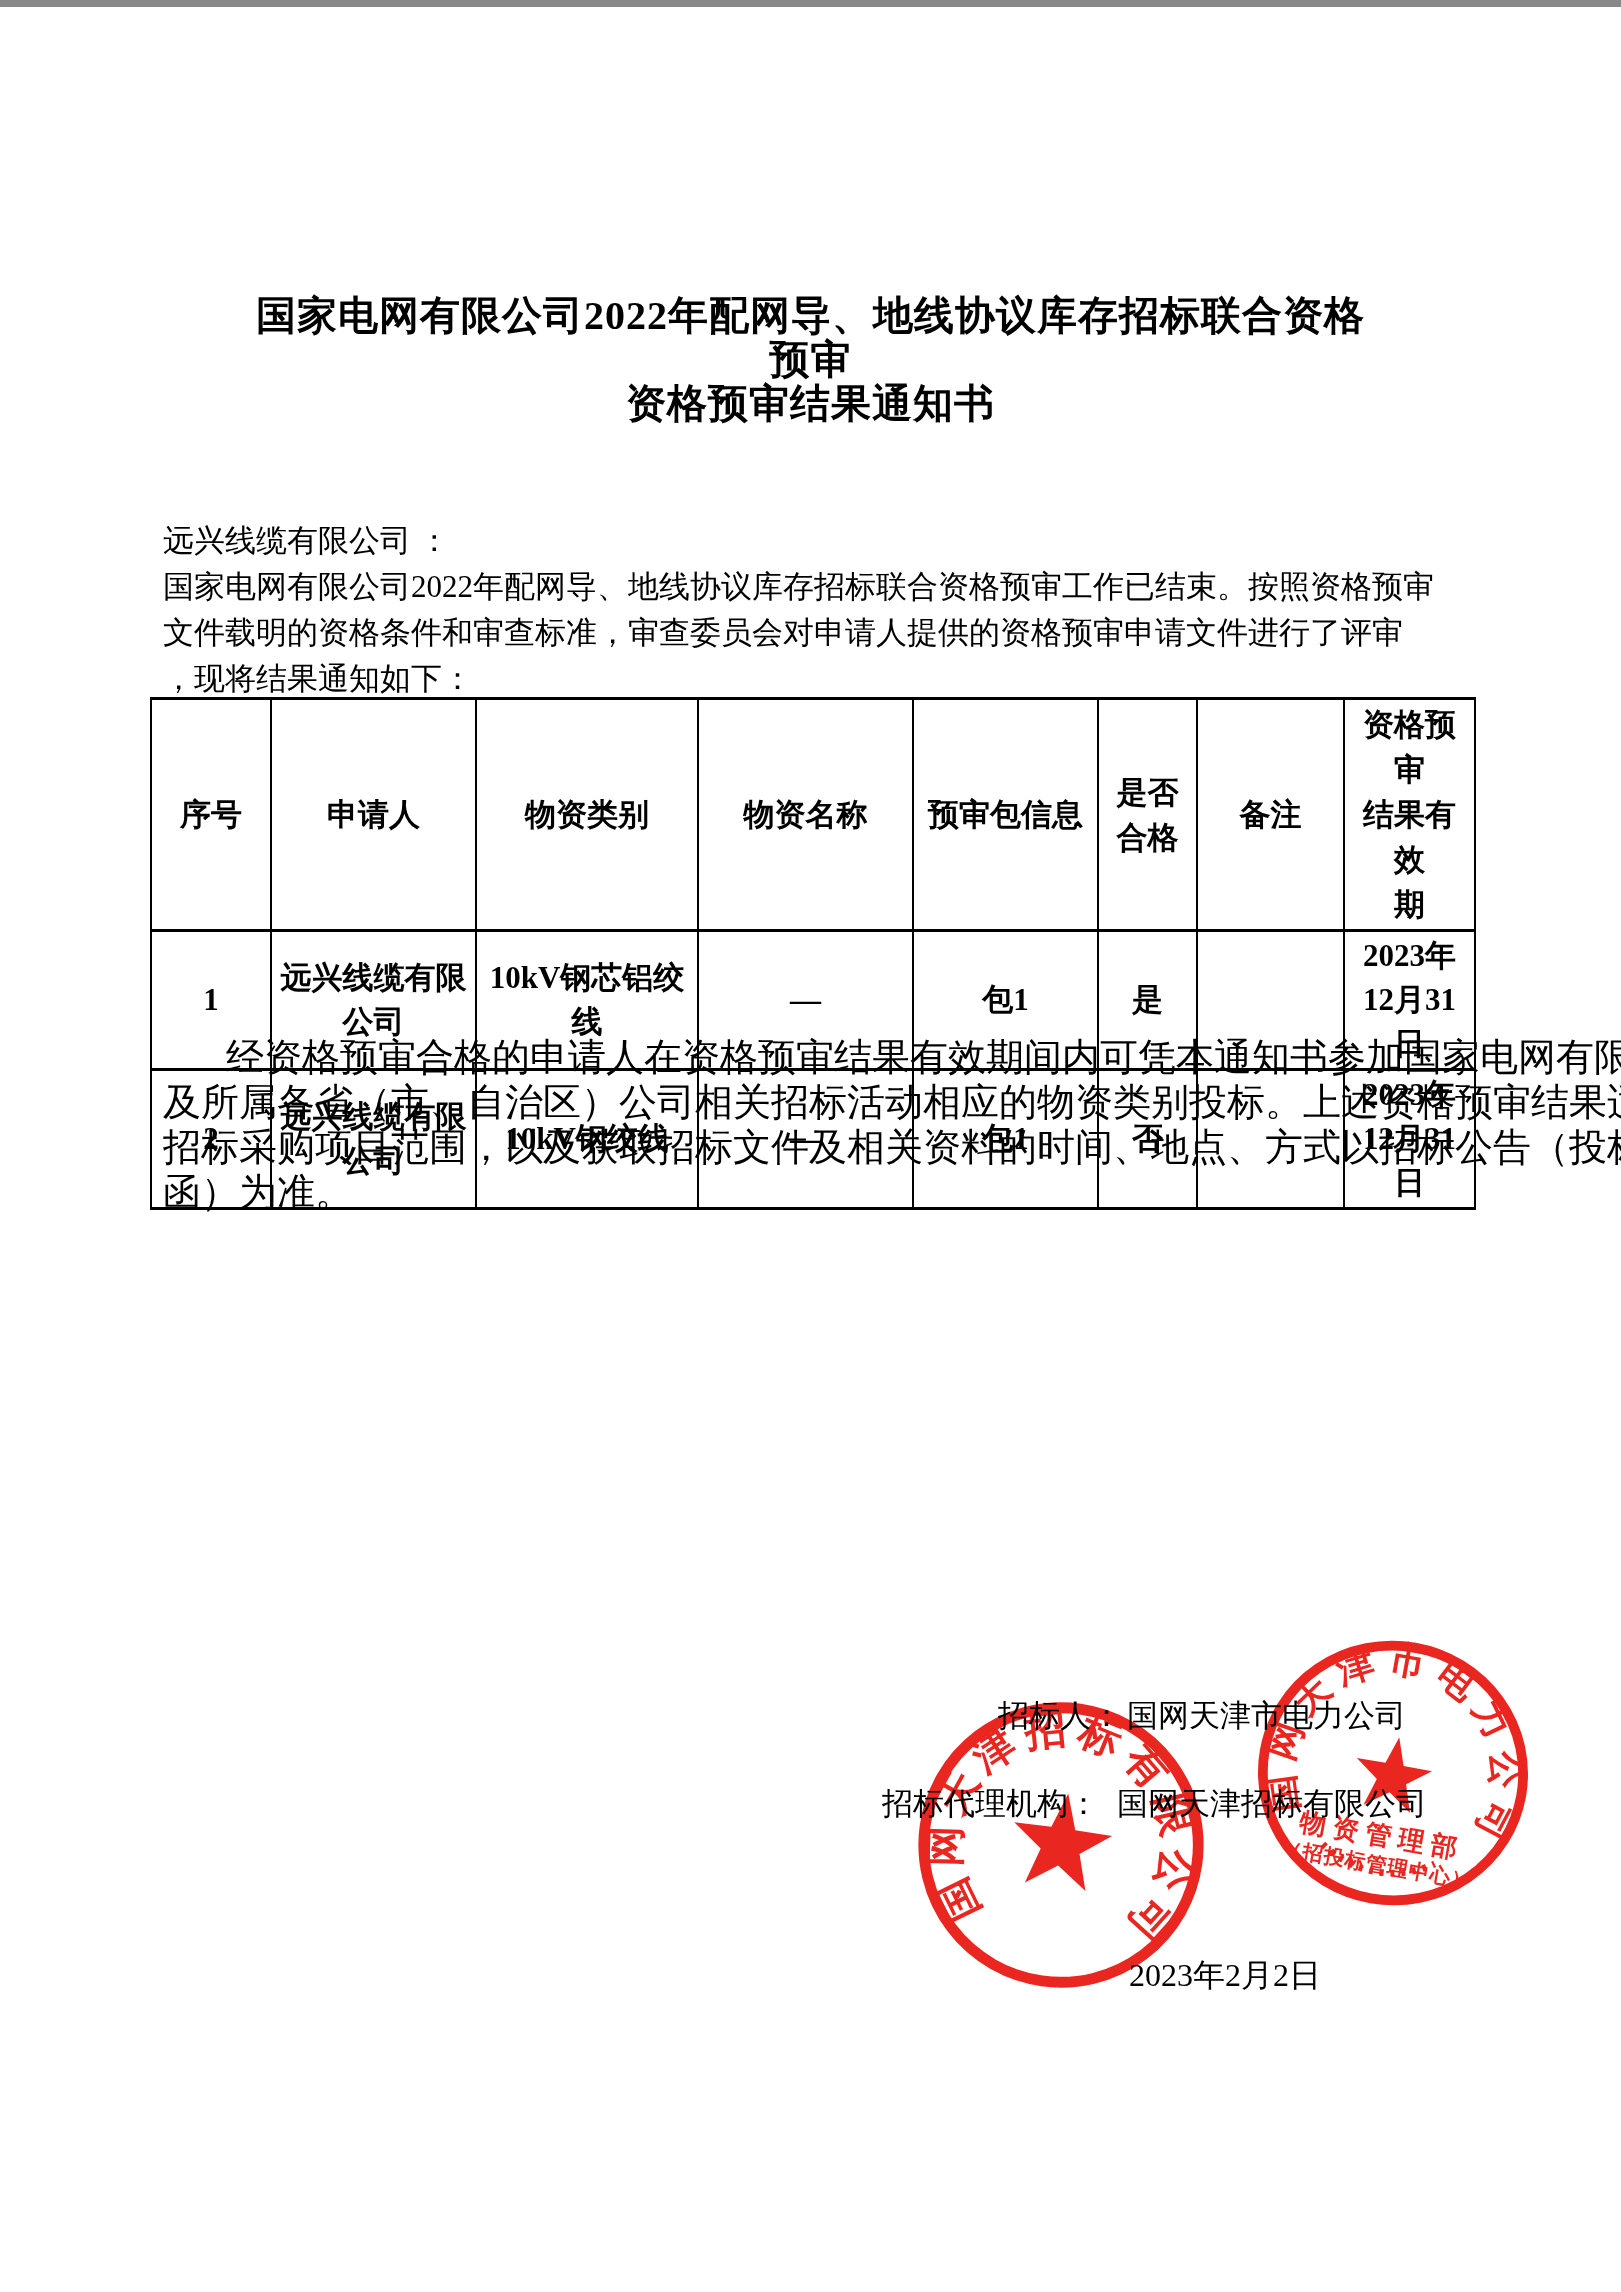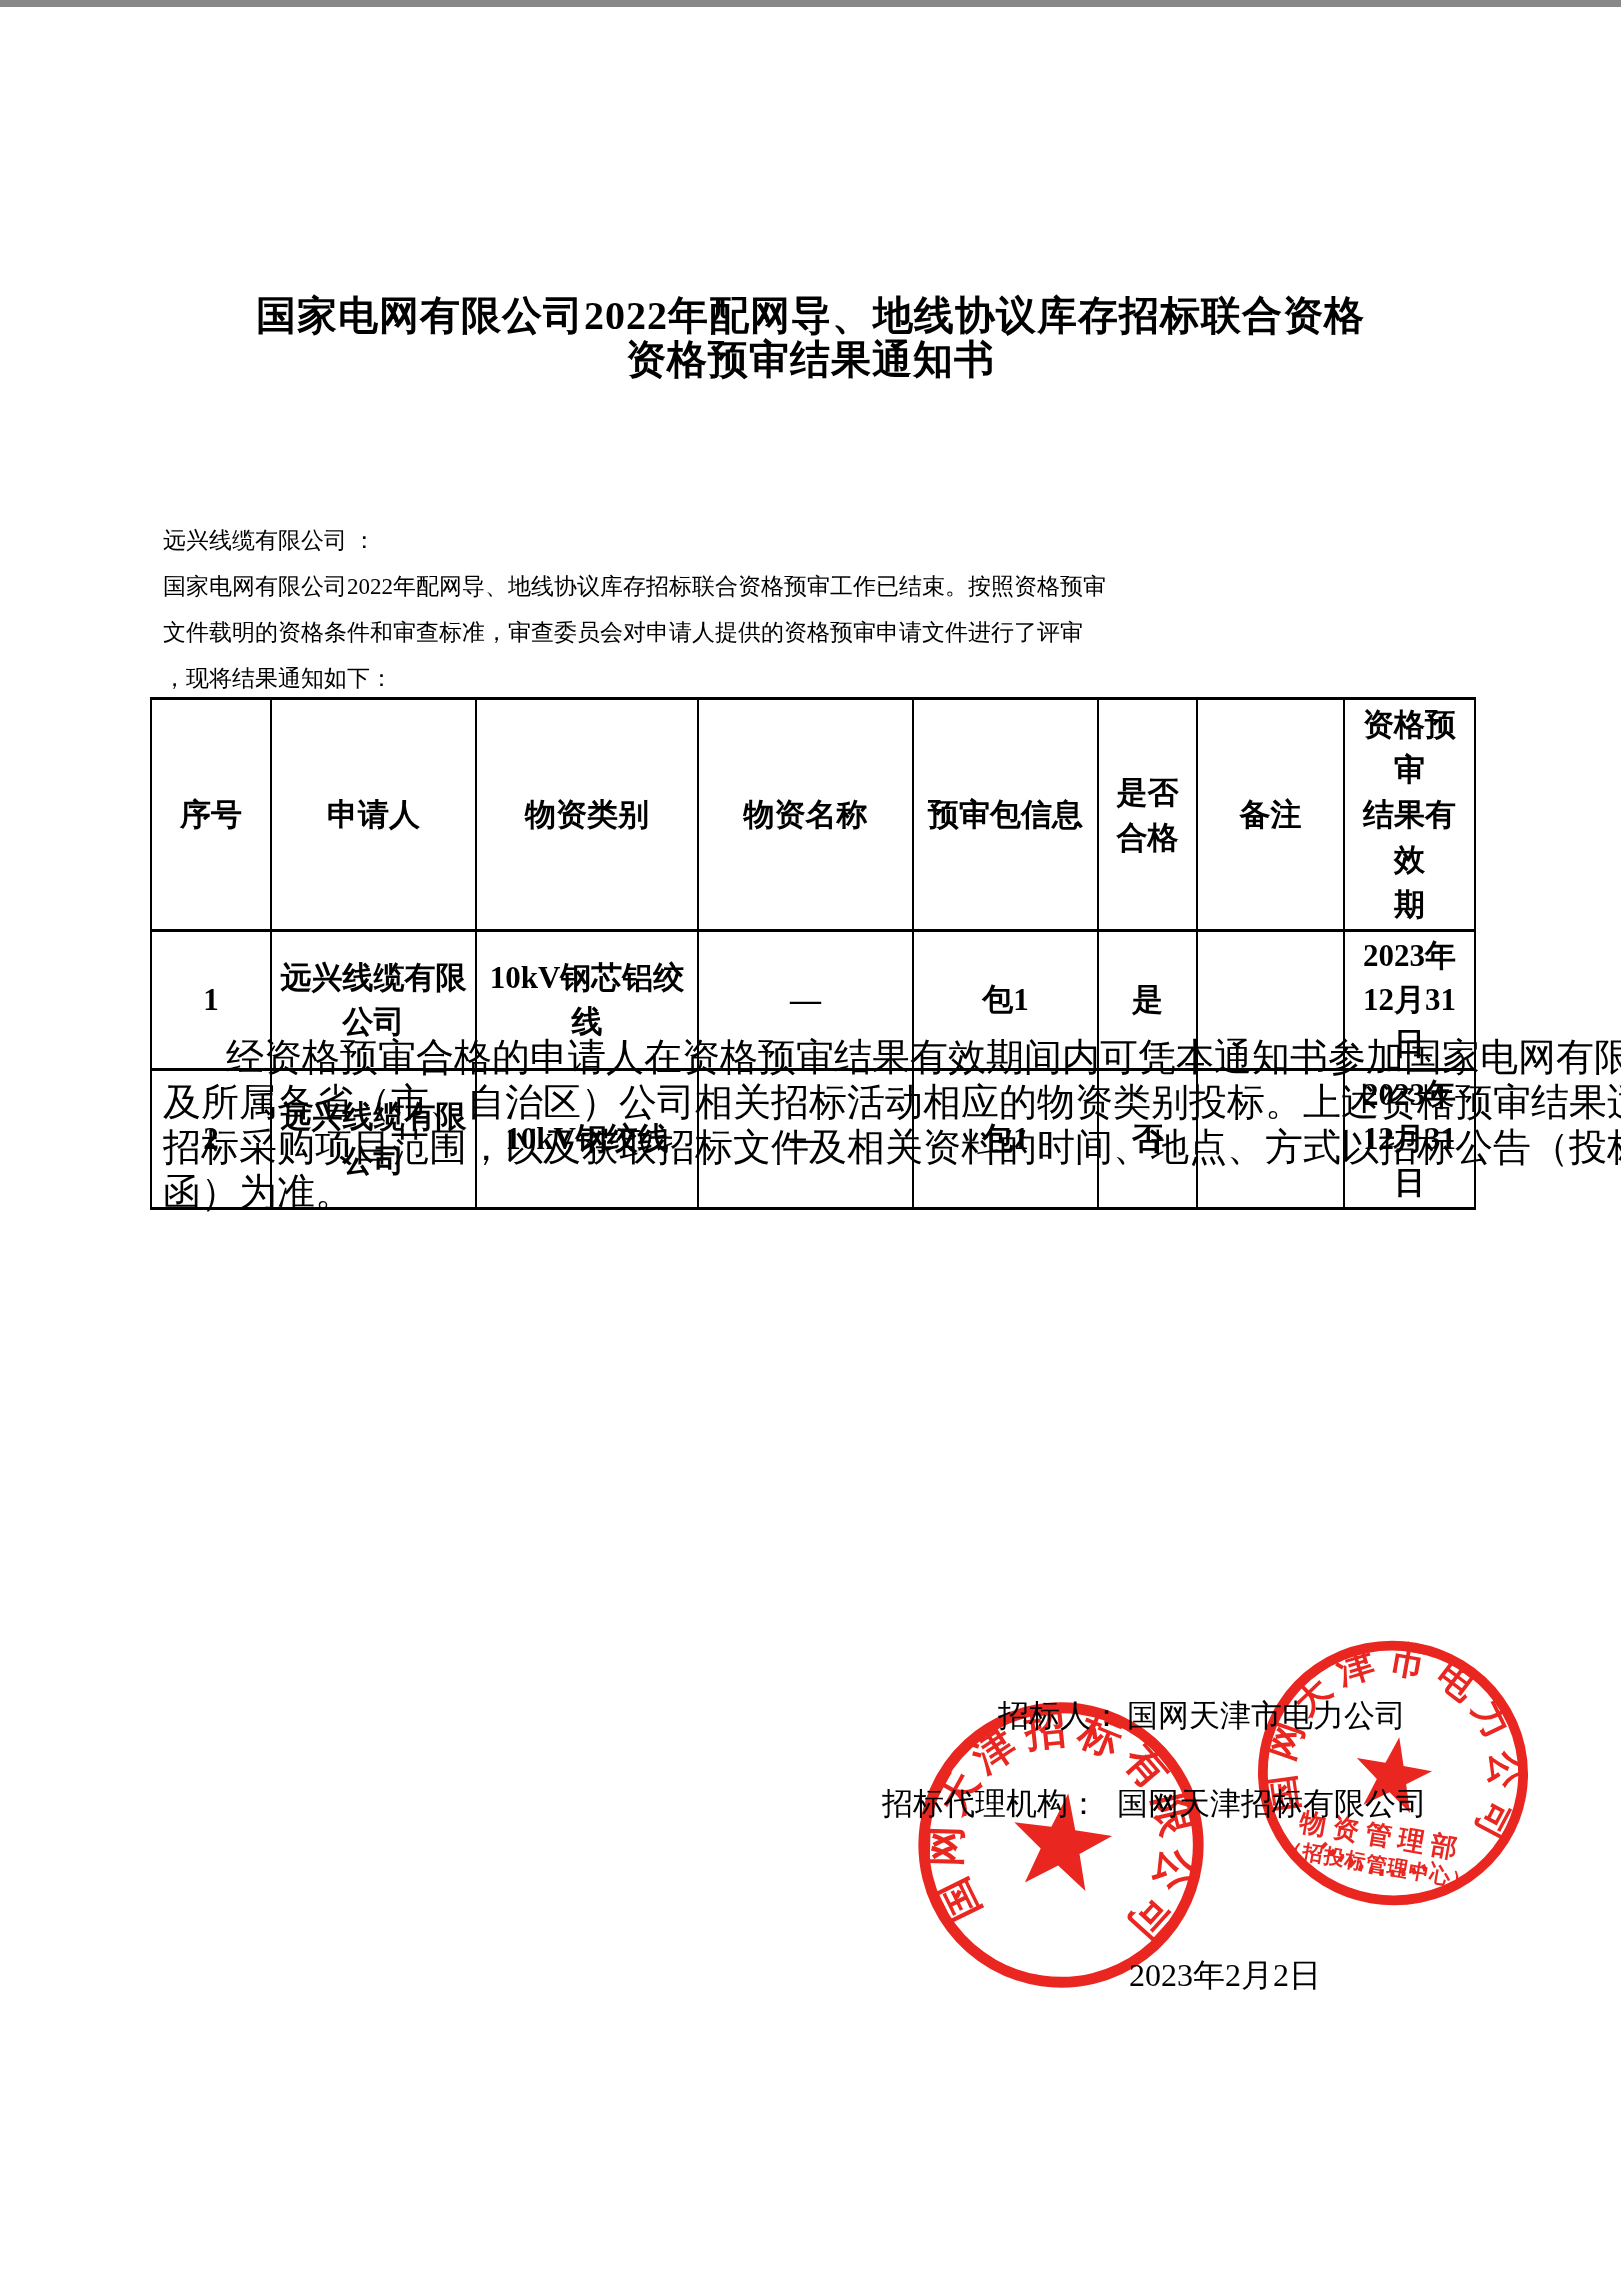--- a/index.html
+++ b/index.html
@@ -15,21 +15,21 @@
   
   .title-block{
     position:absolute;top:287px;left:0;right:0;
     text-align:center;
     font-size:40px;font-weight:700;line-height:44px;
     letter-spacing:1px;
   }
   
   .intro-block{
     position:absolute;top:511px;left:163px;width:1306px;
-    font-size:23px;line-height:46px;
+    font-size:31px;line-height:46px;
   }
   .intro-block .line{white-space:nowrap;}
   .closing-block{
     position:absolute;top:1028px;left:163px;width:1306px;
     font-size:38px;line-height:45px;
   }
   .closing-block .line{white-space:nowrap;}
   .indent{text-indent:63px;}
   
   table.results{
@@ -67,20 +67,21 @@
   .stamp-left{left:912px;top:1686px;width:298px;height:304px;transform:rotate(8deg);}
   .stamp-right{left:1252px;top:1627px;width:282px;height:278px;transform:rotate(10deg);}
 </style>
 </head>
 <body>
 
 <div class="page">
 
   <div class="title-block">
     <div>国家电网有限公司2022年配网导、地线协议库存招标联合资格</div>
+    <div>预审</div>
     <div>资格预审结果通知书</div>
   </div>
 
   <div class="intro-block">
     <div class="line">远兴线缆有限公司 ：</div>
     <div class="line">国家电网有限公司2022年配网导、地线协议库存招标联合资格预审工作已结束。按照资格预审</div>
     <div class="line">文件载明的资格条件和审查标准，审查委员会对申请人提供的资格预审申请文件进行了评审</div>
     <div class="line">，现将结果通知如下：</div>
   </div>
 

